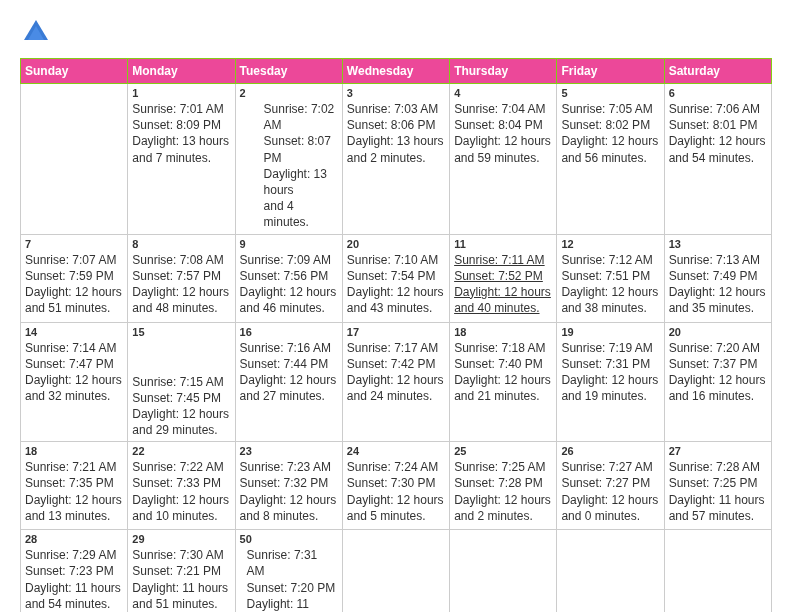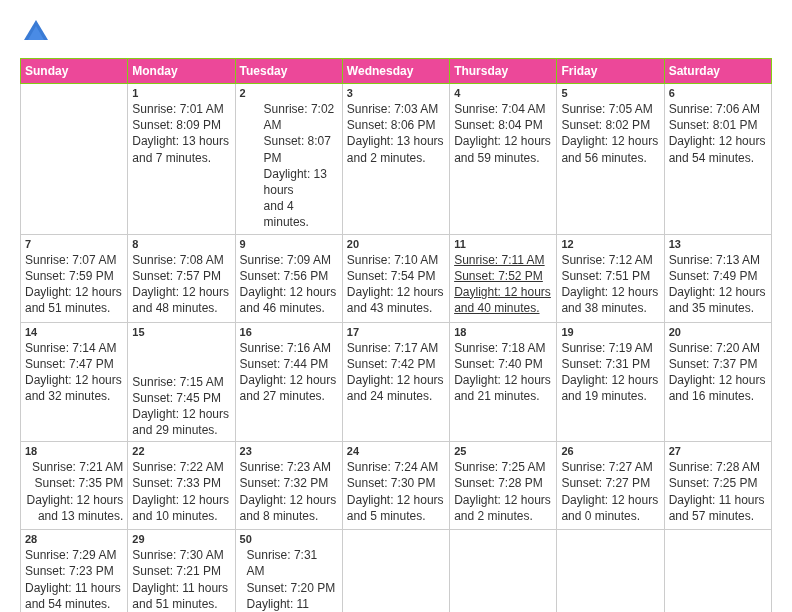--- a/index.html
+++ b/index.html
@@ -273,21 +273,21 @@
             <span class="day-num">20</span>
             <div class="day-info" style="white-space: pre-line;">Sunrise: 7:20 AM
 Sunset: 7:37 PM
 Daylight: 12 hours
 and 16 minutes.</div>
           </td>
         </tr>
         <tr>
           <td>
             <span class="day-num">18</span>
-            <div class="day-info" style="white-space: pre-line; text-align: right;">Sunrise: 7:21 AM
+            <div class="day-info" style="white-space: pre-line;">Sunrise: 7:21 AM
 Sunset: 7:35 PM
 Daylight: 12 hours
 and 13 minutes.</div>
           </td>
           <td>
             <span class="day-num">22</span>
             <div class="day-info" style="white-space: pre-line;">Sunrise: 7:22 AM
 Sunset: 7:33 PM
 Daylight: 12 hours
 and 10 minutes.</div>

